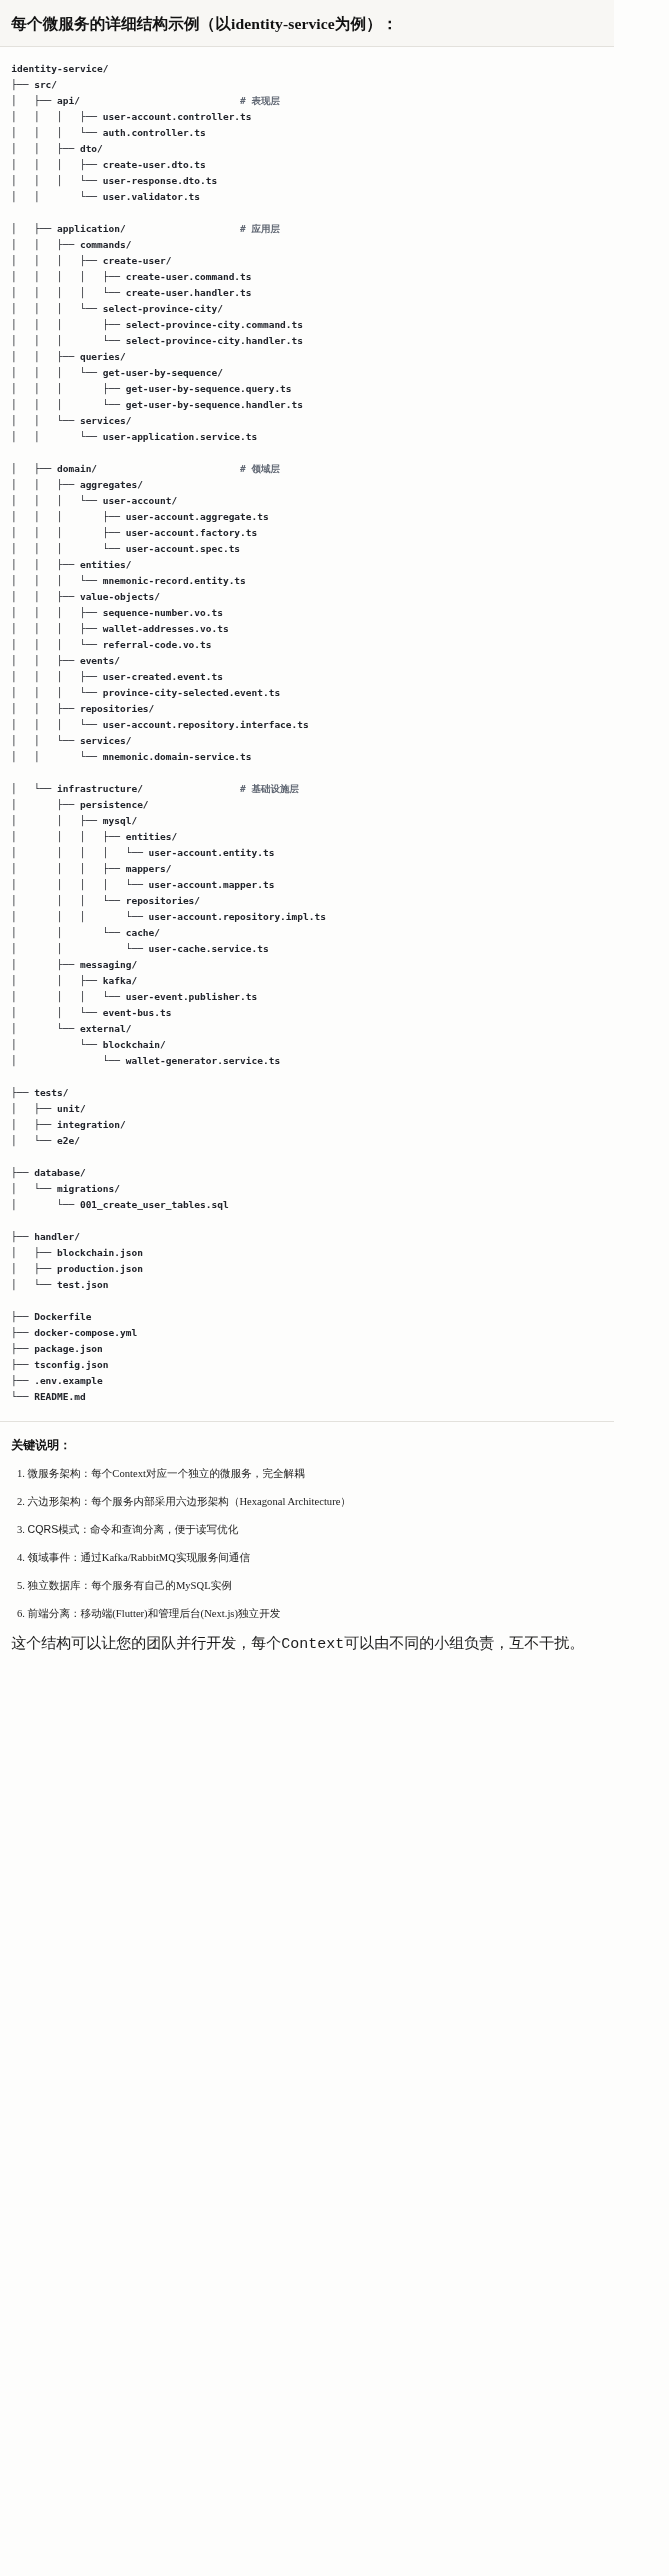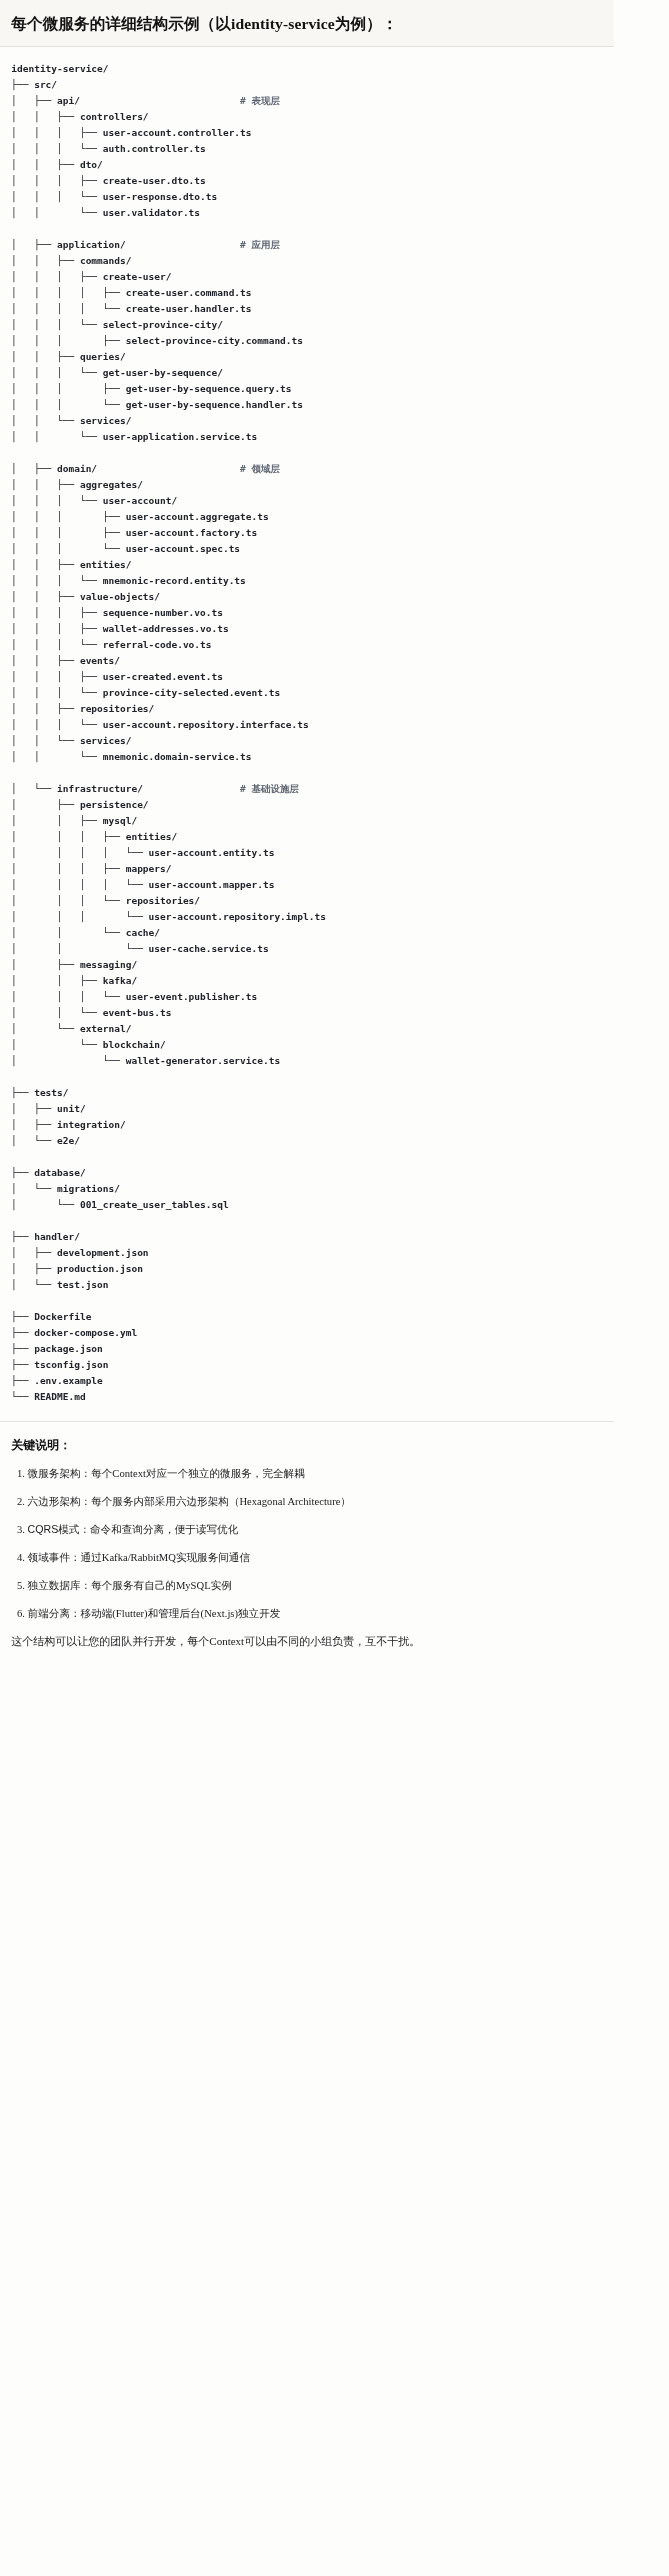--- a/index.html
+++ b/index.html
@@ -95,55 +95,55 @@
     margin: 0 0 10.6px 0;
     color: #1b1b1b;
   }
   ol.notes-list > li .term {
     font-family: "Liberation Sans", sans-serif;
     font-weight: normal;
   }
   ol.notes-list > li .sep { }
   ol.notes-list > li .desc { }
   .closing {
-    font-family: Liberation Serif, serif;
-    font-size: 11px;
+    font-family: Liberation Mono, monospace;
+    font-size: 15px;
     line-height: 1.6;
     margin: 3.8px 0 0 0;
     color: #1b1b1b;
   }
 </style>
 </head>
 <body>
 
 <div class="page">
 
   <div class="title-band">
     <h1 class="doc-title"><span>每个微服务的详细结构示例（以</span><span class="latin">identity-service</span><span>为例）：</span></h1>
   </div>
 
   <div class="tree-block">
     <pre class="tree" id="tree-output"><span class="tree-line"><span>identity-service/</span>
 </span><span class="tree-line"><span>├── src/</span>
 </span><span class="tree-line"><span>│   ├── api/</span><span class="comment">                            # 表现层</span>
-</span><span class="tree-line"><span>│   │   ├── controllers/</span>
 </span><span class="tree-line"><span>│   │   │   ├── user-account.controller.ts</span>
 </span><span class="tree-line"><span>│   │   │   └── auth.controller.ts</span>
 </span><span class="tree-line"><span>│   │   ├── dto/</span>
 </span><span class="tree-line"><span>│   │   │   ├── create-user.dto.ts</span>
 </span><span class="tree-line"><span>│   │   │   └── user-response.dto.ts</span>
 </span><span class="tree-line"><span>│   │       └── user.validator.ts</span>
 </span><span class="tree-line blank"><span>│   │</span>
 </span><span class="tree-line"><span>│   ├── application/</span><span class="comment">                    # 应用层</span>
 </span><span class="tree-line"><span>│   │   ├── commands/</span>
 </span><span class="tree-line"><span>│   │   │   ├── create-user/</span>
 </span><span class="tree-line"><span>│   │   │   │   ├── create-user.command.ts</span>
 </span><span class="tree-line"><span>│   │   │   │   └── create-user.handler.ts</span>
 </span><span class="tree-line"><span>│   │   │   └── select-province-city/</span>
 </span><span class="tree-line"><span>│   │   │       ├── select-province-city.command.ts</span>
+</span><span class="tree-line"><span>│   │   │       └── select-province-city.handler.ts</span>
 </span><span class="tree-line"><span>│   │   ├── queries/</span>
 </span><span class="tree-line"><span>│   │   │   └── get-user-by-sequence/</span>
 </span><span class="tree-line"><span>│   │   │       ├── get-user-by-sequence.query.ts</span>
 </span><span class="tree-line"><span>│   │   │       └── get-user-by-sequence.handler.ts</span>
 </span><span class="tree-line"><span>│   │   └── services/</span>
 </span><span class="tree-line"><span>│   │       └── user-application.service.ts</span>
 </span><span class="tree-line blank"><span>│   │</span>
 </span><span class="tree-line"><span>│   ├── domain/</span><span class="comment">                         # 领域层</span>
 </span><span class="tree-line"><span>│   │   ├── aggregates/</span>
 </span><span class="tree-line"><span>│   │   │   └── user-account/</span>
@@ -186,21 +186,21 @@
 </span><span class="tree-line"><span>├── tests/</span>
 </span><span class="tree-line"><span>│   ├── unit/</span>
 </span><span class="tree-line"><span>│   ├── integration/</span>
 </span><span class="tree-line"><span>│   └── e2e/</span>
 </span><span class="tree-line blank"><span>│</span>
 </span><span class="tree-line"><span>├── database/</span>
 </span><span class="tree-line"><span>│   └── migrations/</span>
 </span><span class="tree-line"><span>│       └── 001_create_user_tables.sql</span>
 </span><span class="tree-line blank"><span>│</span>
 </span><span class="tree-line"><span>├── handler/</span>
-</span><span class="tree-line"><span>│   ├── development.json</span>
+</span><span class="tree-line"><span>│   ├── blockchain.json</span>
 </span><span class="tree-line"><span>│   ├── production.json</span>
 </span><span class="tree-line"><span>│   └── test.json</span>
 </span><span class="tree-line blank"><span>│</span>
 </span><span class="tree-line"><span>├── Dockerfile</span>
 </span><span class="tree-line"><span>├── docker-compose.yml</span>
 </span><span class="tree-line"><span>├── package.json</span>
 </span><span class="tree-line"><span>├── tsconfig.json</span>
 </span><span class="tree-line"><span>├── .env.example</span>
 </span><span class="tree-line"><span>└── README.md</span>
 </span></pre>

